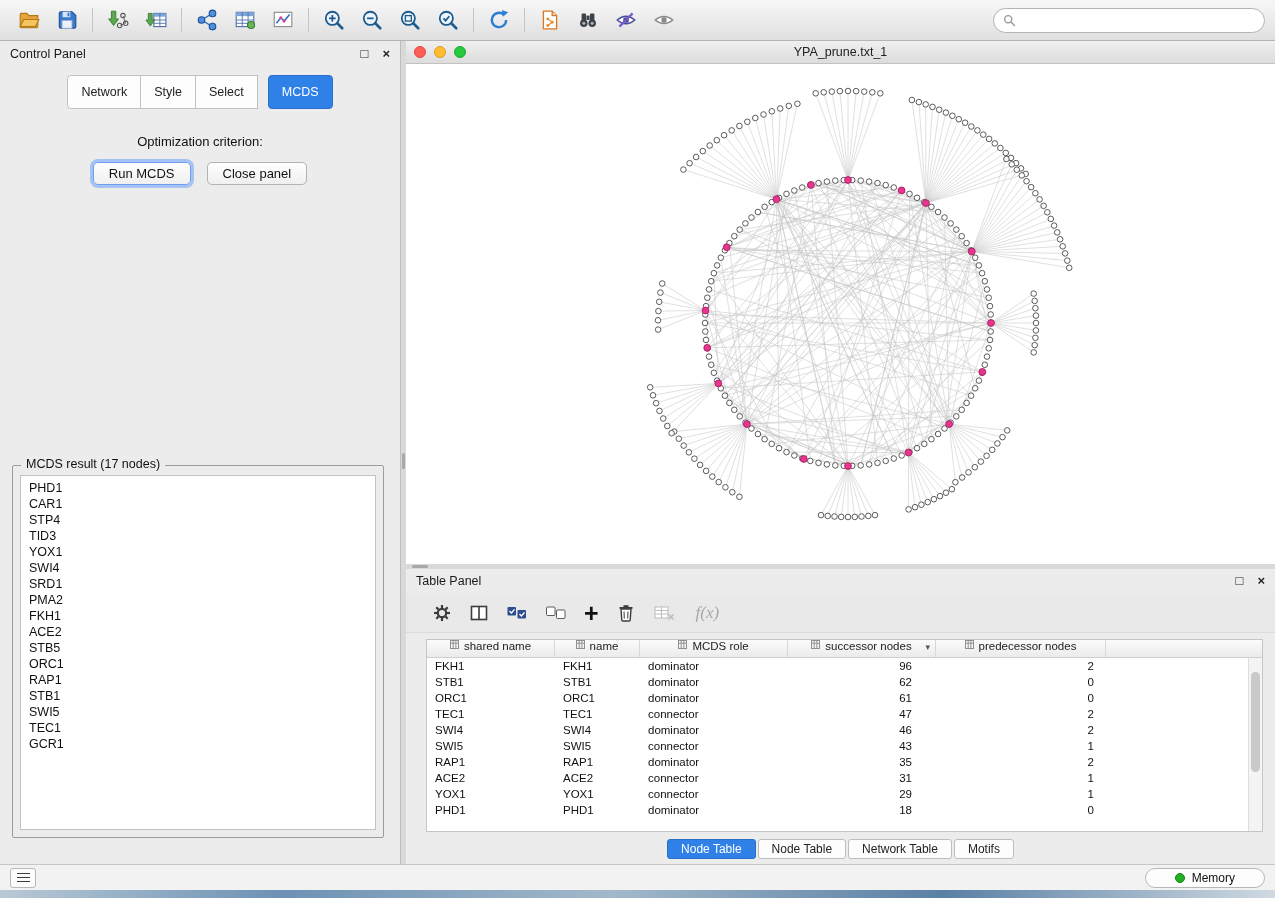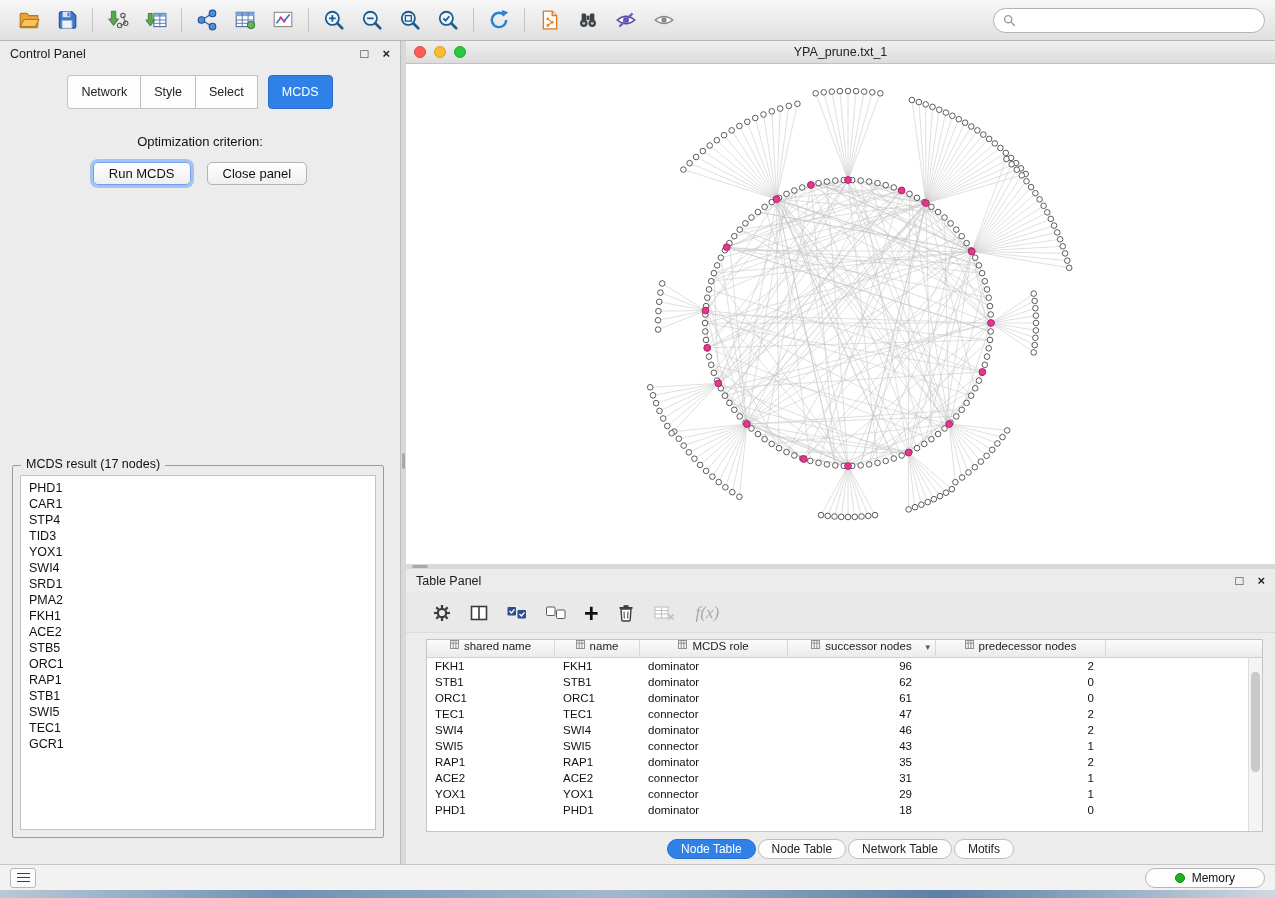--- a/index.html
+++ b/index.html
@@ -62,21 +62,21 @@
 .col0{width:128px}.col1{width:85px}.col2{width:148px}.col3{width:148px}.col4{width:170px}
 .tbody{position:absolute;top:18px;left:0;right:14px;bottom:0;overflow:hidden;background:#fff}
 .tr{display:flex;height:16px}
 .td{font-size:11.5px;line-height:16px;color:#111;padding-left:8px;white-space:nowrap;overflow:hidden;flex:0 0 auto}
 .td.num{text-align:right;padding-left:0}
 .td.col3{padding-right:24px}
 .td.col4{padding-right:12px}
 .vscroll{position:absolute;top:18px;right:0;width:14px;bottom:0;background:#f4f4f4;border-left:1px solid #ddd}
 .vscroll .thumb{position:absolute;top:14px;left:2px;width:9px;height:100px;background:#c9c9c9;border-radius:5px}
 .tp-tabs{position:absolute;left:0;right:0;bottom:5px;display:flex;justify-content:center;gap:2px}
-.tptab{font-size:12px;padding:2px 13px;background:#fdfdfd;border:1px solid #bdbdbd;color:#222;border-radius:10px}
+.tptab{font-size:12px;padding:2px 13px;background:#fdfdfd;border:1px solid #bdbdbd;color:#222;border-radius:3px}
 .tptab.active{background:#2f81e8;border-color:#2a6fc8;color:#fff}
 
 .status-bar{position:absolute;left:0;right:0;bottom:8px;height:26px;background:#f2f2f2;border-top:1px solid #c6c6c6;display:flex;align-items:center;padding:0 10px}
 .menu-btn{width:26px;height:20px;border:1px solid #b8b8b8;border-radius:3px;background:#fcfcfc;display:flex;align-items:center;justify-content:center;flex-direction:column;gap:2.5px}
 .menu-btn i{display:block;width:13px;height:1.5px;background:#3c3c3c}
 .memory-btn{margin-left:auto;display:flex;align-items:center;gap:7px;border:1px solid #b6b6b6;border-radius:11px;background:#fdfdfd;padding:2px 29px;font-size:12px;color:#111}
 .memory-dot{width:10px;height:10px;border-radius:50%;background:#21b021;border:1px solid #168016}
 .desktop-strip{position:absolute;left:0;right:0;bottom:0;height:8px;background:linear-gradient(90deg,#b9c9d6,#6d92b4 22%,#a3b8ca 48%,#5a80a4 74%,#cfd9e2)}
 </style>
 </head>

